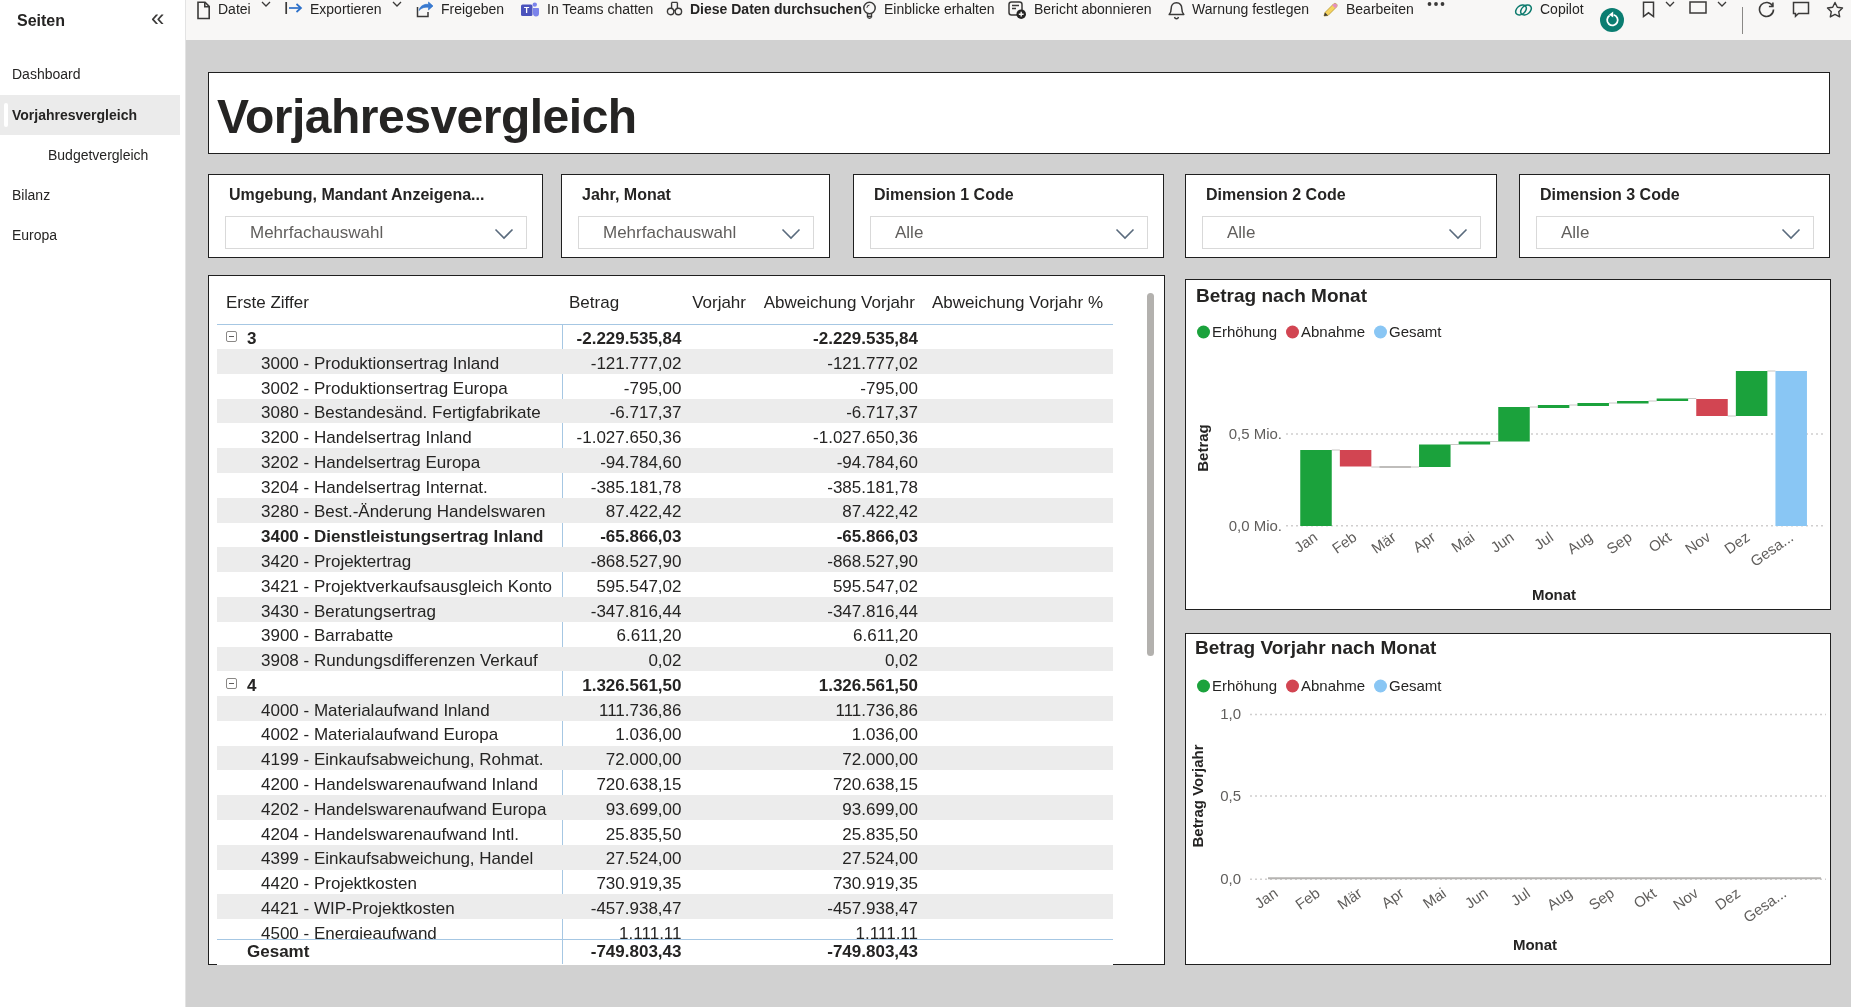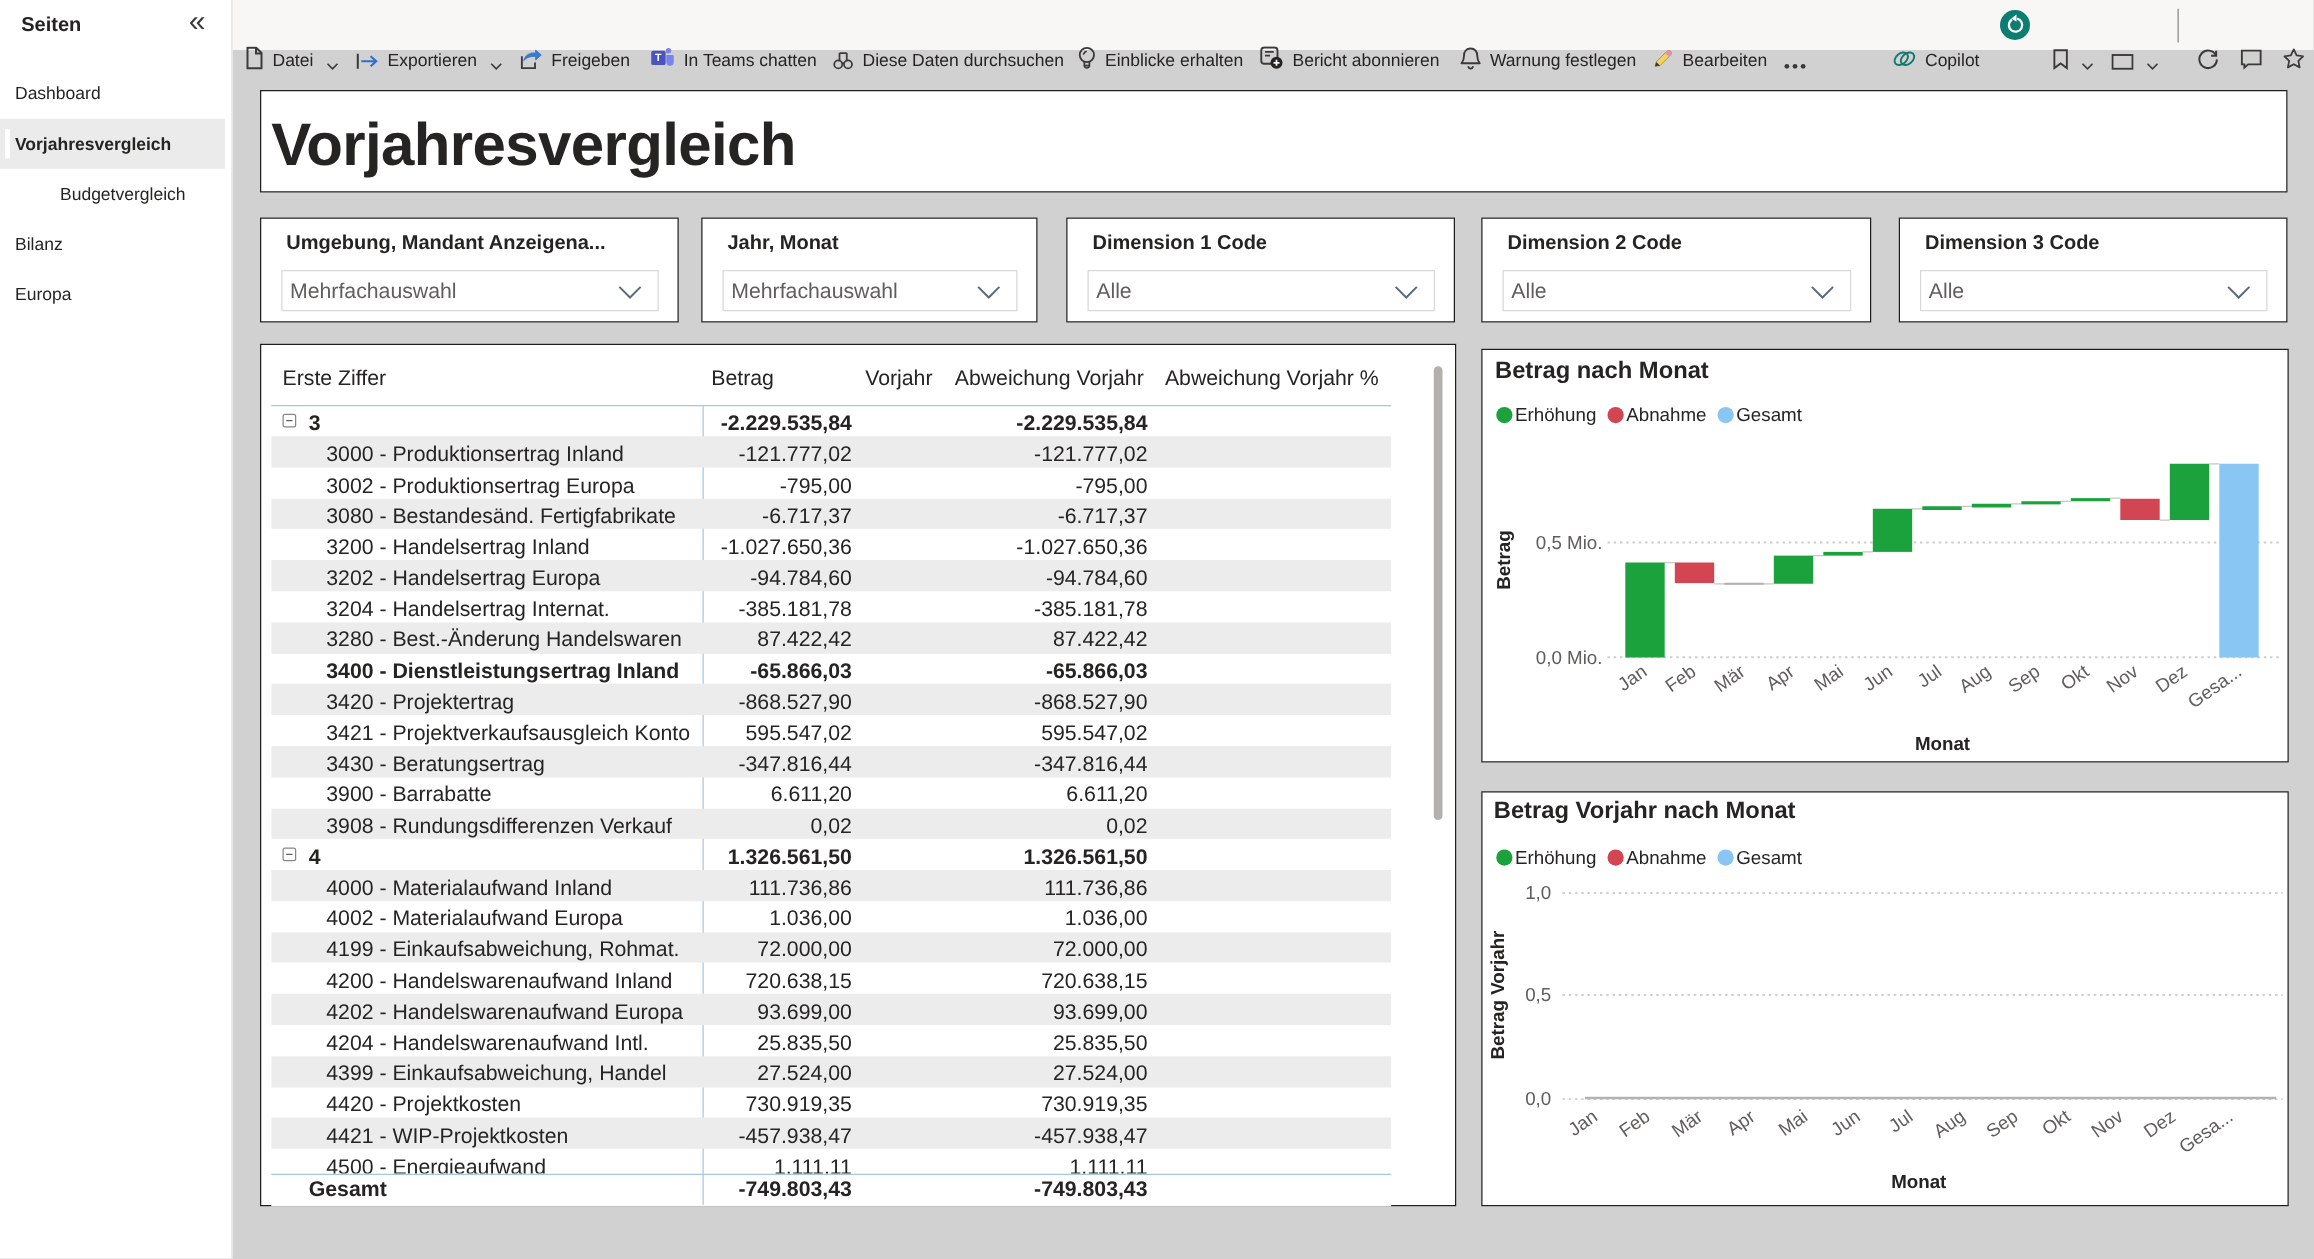--- a/index.html
+++ b/index.html
@@ -1,31 +1,31 @@
 <!DOCTYPE html>
 <html><head>
 <meta charset="utf-8">
 <style>
 * { margin:0; padding:0; box-sizing:border-box; }
 html,body { width:1851px; height:1007px; overflow:hidden; }
 body { font-family:"Liberation Sans", sans-serif; background:#d1d1d1; position:relative; }
 #toolbar { position:absolute; left:186px; top:0; width:1665px; height:40px; background:#f8f7f6; }
-.titem { position:absolute; top:16px; height:40px; display:flex; align-items:flex-end; gap:7px; font-size:14px; color:#252423; white-space:nowrap; }
+.titem { position:absolute; top:1px; height:40px; display:flex; align-items:flex-start; gap:7px; font-size:14px; color:#252423; white-space:nowrap; }
 .chev { margin-left:3px; }
 #sidebar { position:absolute; left:0; top:0; width:186px; height:1007px; background:#ffffff; border-right:1px solid #e3e3e3; }
 #sidebar .hdr { position:absolute; left:17px; top:12px; font-size:16px; font-weight:bold; color:#252423; }
 #sidebar .coll { position:absolute; left:151px; top:4px; font-size:24px; color:#3b3a39; }
 .navitem { position:absolute; left:0; width:180px; height:40px; display:flex; align-items:center; padding-left:12px; font-size:14px; color:#252423; }
 .navsel { background:#ebebeb; font-weight:bold; }
 .navpill { position:absolute; left:4px; top:8px; width:4px; height:24px; background:#ffffff; border-radius:2px; }
 .card { position:absolute; background:#ffffff; border:1px solid #1f1f1f; }
 #titlecard { left:208px; top:72px; width:1622px; height:82px; }
 #titlecard .t { position:absolute; left:8px; top:15.5px; font-size:48px; font-weight:bold; color:#252423; letter-spacing:-0.5px; }
 .slicer .lab { position:absolute; left:20px; top:11px; font-size:16px; font-weight:bold; color:#252423; }
-.slicer .dd { position:absolute; left:16px; right:15px; top:41px; height:33px; border:1px solid #d9d9d9; display:flex; align-items:center; padding-left:6px; font-size:17px; color:#605e5c; }
+.slicer .dd { position:absolute; left:16px; right:15px; top:41px; height:33px; border:1px solid #d9d9d9; display:flex; align-items:center; padding-left:24px; font-size:17px; color:#605e5c; }
 #tablecard { left:208px; top:275px; width:957px; height:690px; }
 .th { position:absolute; top:17px; font-size:17px; color:#252423; white-space:nowrap; }
 .trow { position:absolute; left:0; width:896px; height:24.78px; font-size:17px; color:#252423; }
 .trow .nm { position:absolute; left:44px; top:4.6px; white-space:nowrap; }
 .trow .nm2 { position:absolute; left:30px; top:4.6px; white-space:nowrap; }
 .trow .v1 { position:absolute; right:431.5px; top:4.6px; }
 .trow .v2 { position:absolute; right:195px; top:4.6px; }
 .bold { font-weight:bold; }
 .gray { background:#ececec; }
 .expicon { position:absolute; left:9px; top:7px; width:11px; height:11px; border:1px solid #8a8886; border-radius:2px; }
@@ -68,21 +68,21 @@
   <div class="titem" style="left:334px;">
     <svg width="20" height="19" viewBox="0 0 20 19">
         <rect x="1" y="3.5" width="11.5" height="11.5" rx="1.5" fill="#4b53bc"></rect>
         <circle cx="14.8" cy="3.6" r="2.2" fill="#7b83eb"></circle>
         <circle cx="12.6" cy="9" r="0.1" fill="#7b83eb"></circle>
         <path d="M13 7 H18.2 A0.8 0.8 0 0 1 19 7.8 V12.5 A3 3 0 0 1 16 15.5 C14.3 15.5 13 14.2 13 12.5 Z" fill="#7b83eb"></path>
         <text x="6.7" y="12" font-size="8.5" font-weight="bold" fill="#ffffff" text-anchor="middle">T</text>
       </svg>
     <span>In Teams chatten</span>
   </div>
-  <div class="titem" style="left:480px;">
+  <div class="titem" style="left:480px;font-weight:bold;">
     <svg width="17" height="15" viewBox="0 0 17 15">
         <path d="M5.6 1.4 H11.4 M5.6 1.4 V8 M11.4 1.4 V8" stroke="#3b3a39" stroke-width="1.4" fill="none"></path>
         <circle cx="4.6" cy="10.5" r="3.2" fill="none" stroke="#3b3a39" stroke-width="1.4"></circle>
         <circle cx="12.4" cy="10.5" r="3.2" fill="none" stroke="#3b3a39" stroke-width="1.4"></circle>
         <path d="M7.6 9.9 A1.1 1.1 0 0 1 9.4 9.9" stroke="#3b3a39" stroke-width="1.2" fill="none"></path>
       </svg>
     <span>Diese Daten durchsuchen</span>
   </div>
   <div class="titem" style="left:676px;">
     <svg width="15" height="19" viewBox="0 0 15 19">

